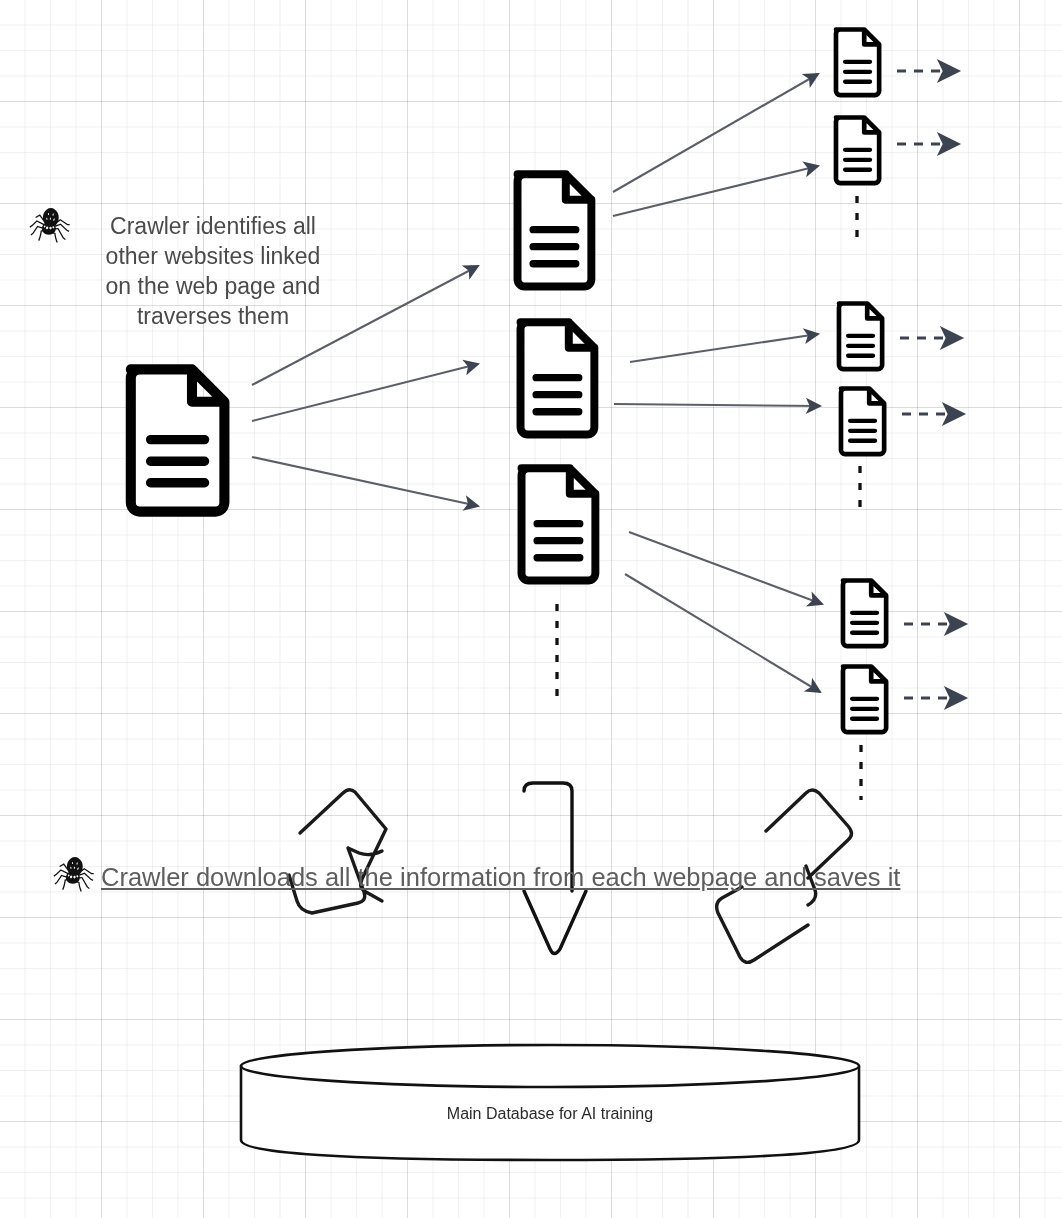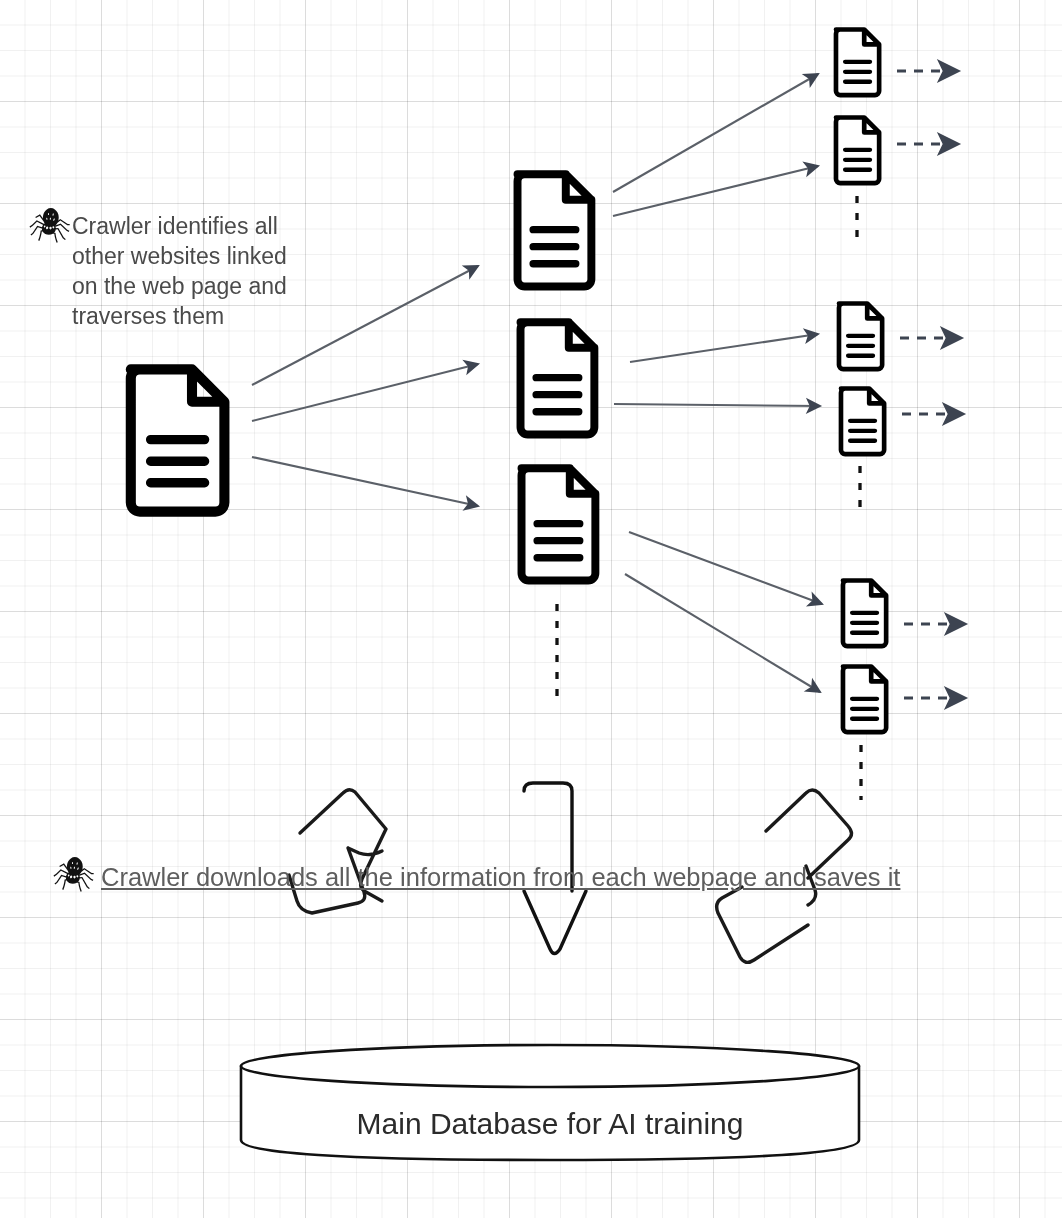--- a/index.html
+++ b/index.html
@@ -29,33 +29,33 @@
     line-height:1.30;
     color:#5a5a5a;
   }
   .spider{
     position:absolute;
     color:#111111;
     line-height:1;
   }
   #crawl-label-1{
     left:72px; top:212px; width:282px;
-    font-size:23px; color:#4a4a4a;
+    font-size:23px; text-align:center; color:#4a4a4a;
   }
   #crawl-spider-1{ left:28px; top:208px; font-size:34px; }
 
   #crawl-label-2{
     left:101px; top:861px; width:940px;
     font-size:25.5px; text-align:left; color:#5e5e5e;text-decoration:underline;
   }
   #crawl-spider-2{ left:52px; top:857px; font-size:34px; }
 
   #db-label{
     left:241px; top:1104px; width:618px;
-    font-size:30px; text-align:center; color:#2b2b2b;
+    font-size:16px; text-align:center; color:#2b2b2b;
   }
 </style>
 </head>
 <body>
 
 <div id="canvas">
 
   <svg id="vec" viewBox="0 0 1062 1218" xmlns="http://www.w3.org/2000/svg">
     <defs>
       <marker id="ah-solid" viewBox="0 0 12 12" refX="10" refY="6" markerWidth="8.5" markerHeight="8.5" orient="auto-start-reverse">

